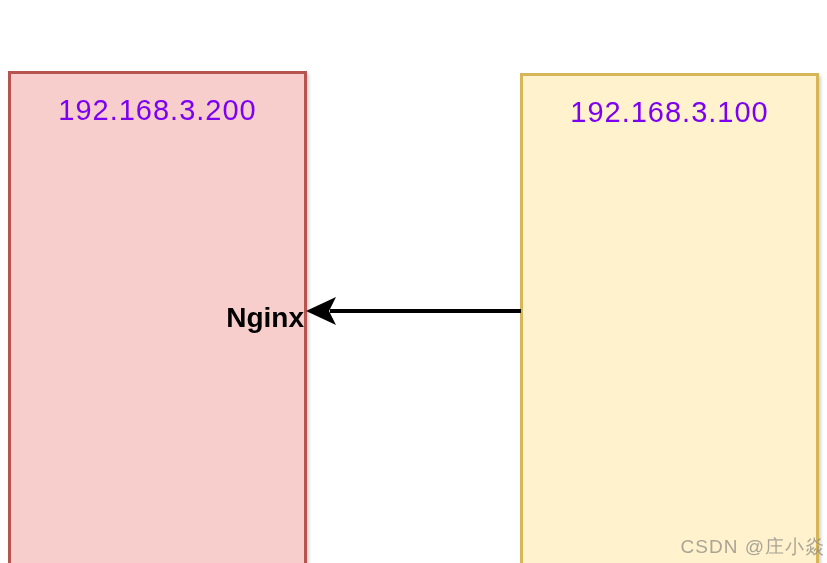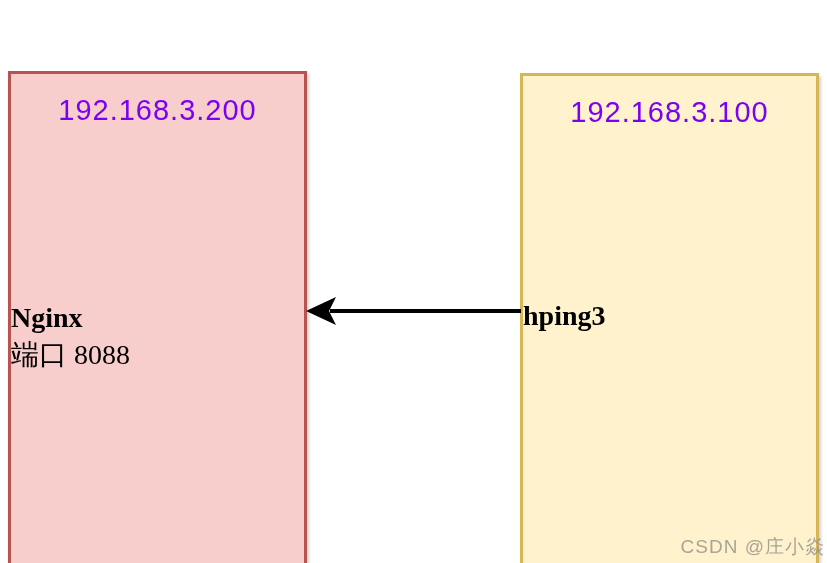--- a/index.html
+++ b/index.html
@@ -47,23 +47,22 @@
     width: 100%;
     text-align: center;
     font-size: 29px;
     color: var(--ip-color, #7c00f2);
     letter-spacing: 1px;
   }
 
   .center-text {
     position: absolute;
     left: 0; width: 100%;
-    text-align: left;
+    text-align: right;
     color: #000000;
-    font-family: Liberation Serif, serif;
   }
   .server .center-text { top: 226px; }
   .client .center-text { top: 222px; }
   .app-name {
     font-size: 28px;
     font-weight: bold;
     line-height: 36px;
   }
   .port-label {
     font-size: 28px;
@@ -88,30 +87,26 @@
 </head>
 <body>
 
 <div class="stage">
 
 
   <div class="node-box server">
     <div class="ip-label">192.168.3.200</div>
     <div class="center-text">
       <div class="app-name">Nginx</div>
-      <div class="port-label">端口 8088</div>
     </div>
   </div>
 
 
   <div class="node-box client">
     <div class="ip-label">192.168.3.100</div>
-    <div class="center-text">
-      <div class="app-name">hping3</div>
-    </div>
   </div>
 
   <svg class="arrow-svg" viewBox="0 0 228 44">
     <line x1="30" y1="22" x2="221" y2="22" stroke="#000000" stroke-width="4"></line>
     <polygon points="6,22 36,8 29,22 36,36" fill="#000000"></polygon>
   </svg>
 
   <div class="watermark">CSDN @庄小焱</div>
 
 </div>

